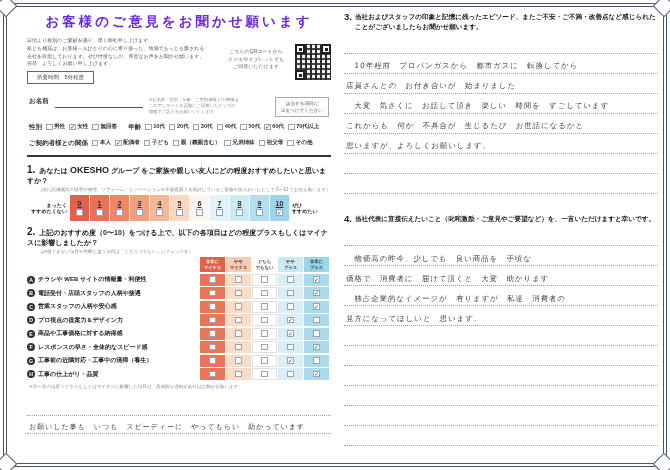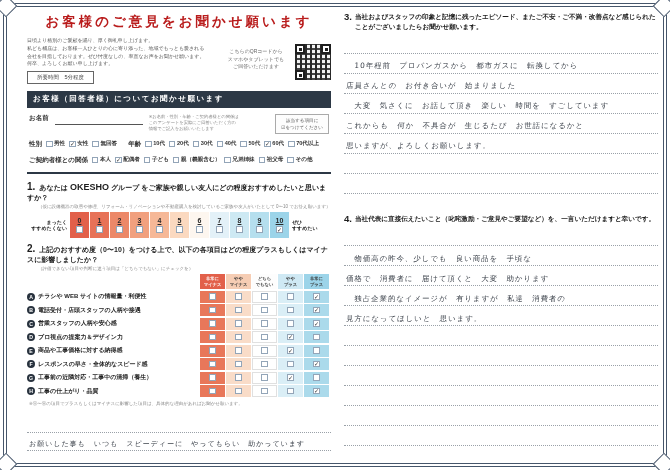--- a/index.html
+++ b/index.html
@@ -10,21 +10,21 @@
   .f1{inset:3px;}
   .f2{inset:6px;border-width:1px;}
   .corner{position:absolute;width:14px;height:14px;background:#fff;border:1px solid #46566b;
           transform:rotate(45deg);z-index:2;}
   .c-tl{left:-2px;top:-2px}.c-tr{right:-2px;top:-2px}.c-bl{left:-2px;bottom:-2px}.c-br{right:-2px;bottom:-2px}
   .col{position:absolute;z-index:3;}
   .left-col{left:27px;top:8px;width:304px;}
   .right-col{left:344px;top:12px;width:314px;}
 
   
-  .title{font-size:13.5px;font-weight:bold;letter-spacing:3px;text-align:center;color:#b91c1c;margin:5px 0 6px;}
+  .title{font-size:13.5px;font-weight:bold;letter-spacing:3px;text-align:center;color:#6d28d9;margin:5px 0 6px;}
   .intro-row{display:flex;gap:6px;align-items:flex-start;margin-bottom:7px;}
   .intro-text{flex:1;font-size:5px;color:#555;line-height:1.55;}
   .intro-text p{margin:0;}
   .time-box{display:inline-block;border:1px solid #666;padding:1px 9px;margin-top:3px;font-size:5.5px;color:#444;}
   .qr-note{width:66px;font-size:5px;color:#666;text-align:center;line-height:1.5;margin-top:11px;}
   .qr-note p{margin:0;}
   .qr{position:relative;width:36px;height:36px;margin-top:7px;flex:0 0 auto;background:
       repeating-linear-gradient(0deg, rgba(40,40,40,.85) 0 2px, transparent 2px 5px),
       repeating-linear-gradient(90deg,#2a2a2a 0 2px,#f2f2f2 2px 5px);}
   .qr b{position:absolute;width:10px;height:10px;border:2px solid #1e1e1e;background:#fff;box-sizing:border-box;}
@@ -122,21 +122,20 @@
         <p>ご回答いただけます</p>
       </div>
       <div class="qr">
         <b class="qp1"></b>
         <b class="qp2"></b>
         <b class="qp3"></b>
       </div>
     </div>
 
     <section class="about">
-      <div class="bar" style="background-color: rgb(44, 56, 69);">お客様（回答者様）についてお聞かせ願います</div>
 
       <div class="name-row">
         <span class="flabel">お名前</span>
         <span class="name-line"></span>
         <div class="name-note">
           <p>※お名前・性別・年齢・ご契約者様との関係は</p>
           <p>このアンケートを実際にご回答いただく方の</p>
           <p>情報でご記入をお願いいたします</p>
         </div>
         <div class="check-hint">

